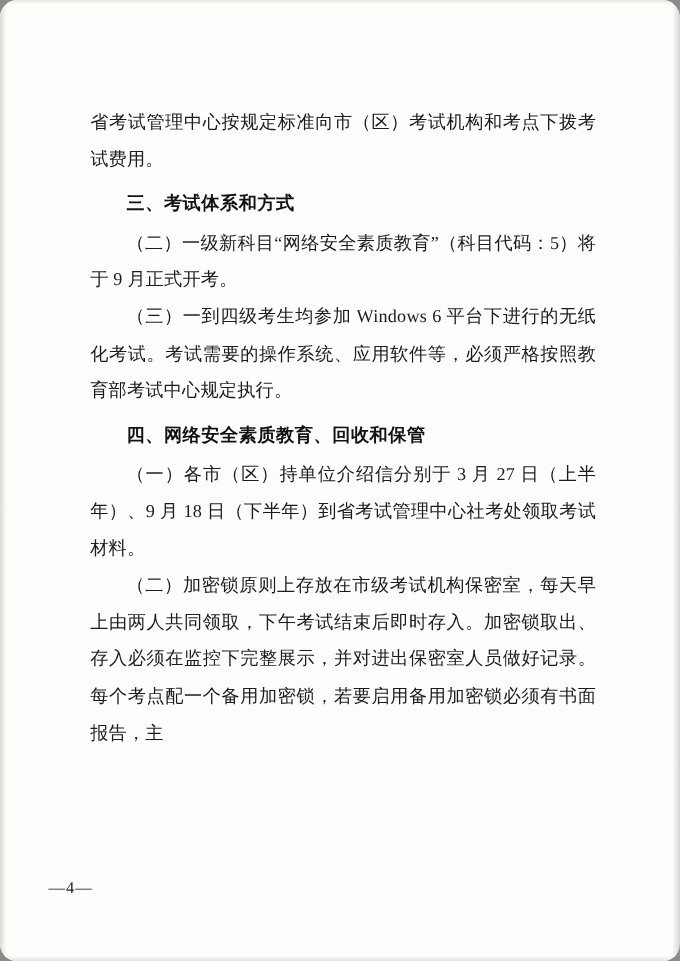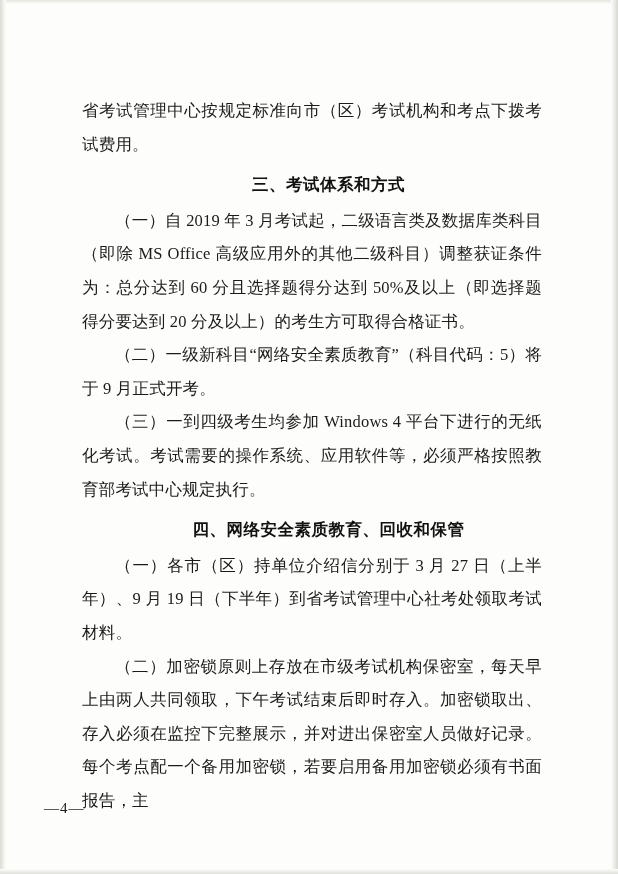--- a/index.html
+++ b/index.html
@@ -13,20 +13,21 @@
     overflow: hidden;
     font-family: "Liberation Serif", "DejaVu Serif", serif;
   }
   .page {
     position: relative;
     width: 618px;
     height: 874px;
     background: #fdfdfb;
     box-sizing: border-box;
     overflow: hidden;
+    border-radius: 16px;
   }
   
   .edge-left {
     position: absolute;
     top: 0; left: 0; bottom: 0;
     width: 6px;
     background: linear-gradient(to right, #dcdcd6, #fdfdfb);
   }
   .edge-right {
     position: absolute;
@@ -65,21 +66,20 @@
     margin-bottom: 0px;
   }
   .heading {
     font-size: 16.5px;
     line-height: 33.6px;
     font-weight: bold;
     color: #121212;
     margin: 4px 0 2px 0;
     padding-left: 33px;
     letter-spacing: 0.5px;
-    text-align: center;
   }
   .pagenum {
     position: absolute;
     left: 44px;
     bottom: 57px;
     font-size: 15px;
     color: #1b1b1b;
     font-family: "Liberation Serif", serif;
     letter-spacing: 1px;
   }
@@ -98,31 +98,30 @@
   <div class="edge-bottom"></div>
 
   <div class="content">
 
     <p class="para">省考试管理中心按规定标准向市（区）考试机构和考点下拨考试费用。</p>
 
     <div class="spacer-sm"></div>
 
     <p class="heading">三、考试体系和方式</p>
 
-    <p class="para first-indent">（一）自 2019 年 3 月考试起，二级语言类及数据库类科目（即除 MS Office 高级应用外的其他二级科目）调整获证条件为：总分达到 60 分且选择题得分达到 50%及以上（即选择题得分要达到 20 分及以上）的考生方可取得合格证书。</p>
 
     <p class="para first-indent">（二）一级新科目“网络安全素质教育”（科目代码：5）将于 9 月正式开考。</p>
 
-    <p class="para first-indent">（三）一到四级考生均参加 Windows 4 平台下进行的无纸化考试。考试需要的操作系统、应用软件等，必须严格按照教育部考试中心规定执行。</p>
+    <p class="para first-indent">（三）一到四级考生均参加 Windows 6 平台下进行的无纸化考试。考试需要的操作系统、应用软件等，必须严格按照教育部考试中心规定执行。</p>
 
 
     <div class="spacer-sm"></div>
 
     <p class="heading">四、网络安全素质教育、回收和保管</p>
 
-    <p class="para first-indent">（一）各市（区）持单位介绍信分别于 3 月 27 日（上半年）、9 月 19 日（下半年）到省考试管理中心社考处领取考试材料。</p>
+    <p class="para first-indent">（一）各市（区）持单位介绍信分别于 3 月 27 日（上半年）、9 月 18 日（下半年）到省考试管理中心社考处领取考试材料。</p>
 
     <p class="para first-indent">（二）加密锁原则上存放在市级考试机构保密室，每天早上由两人共同领取，下午考试结束后即时存入。加密锁取出、存入必须在监控下完整展示，并对进出保密室人员做好记录。每个考点配一个备用加密锁，若要启用备用加密锁必须有书面报告，主</p>
 
   </div>
 
   <div class="pagenum">—4—</div>
 </div>
 
 </body></html>

